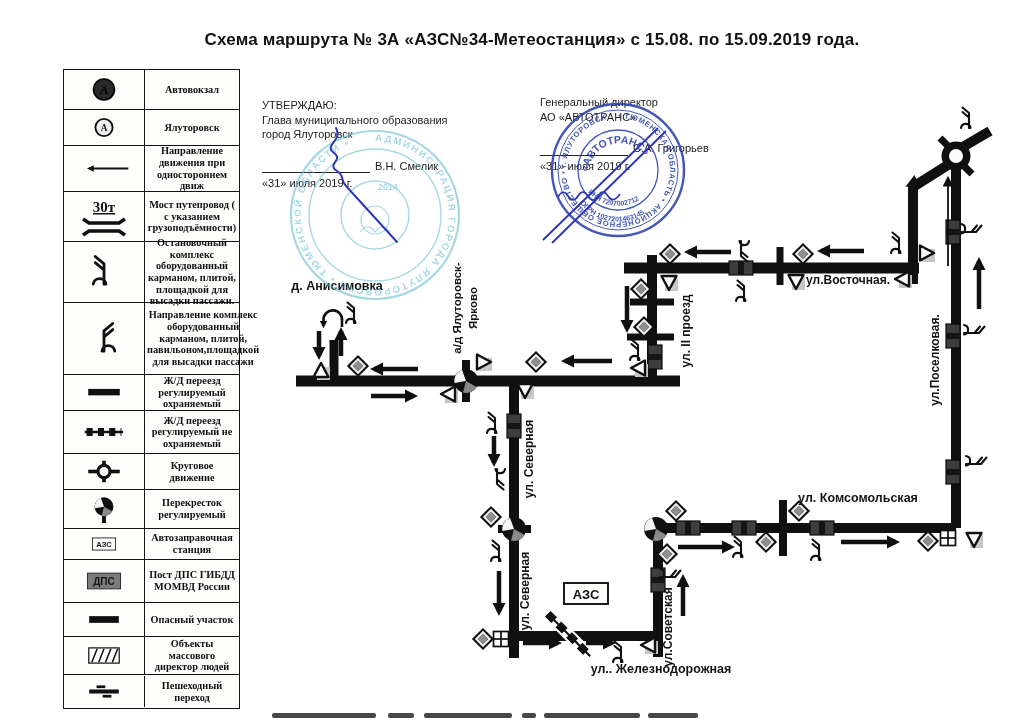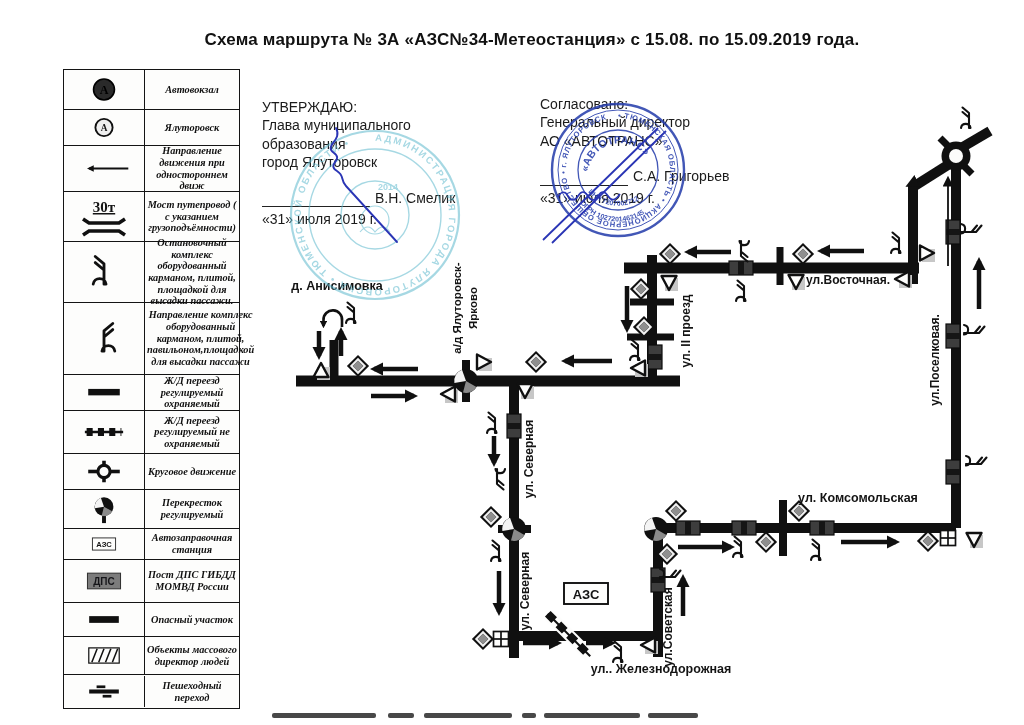--- a/index.html
+++ b/index.html
@@ -1,52 +1,51 @@
 <!DOCTYPE html>
 <html><head>
 <meta charset="utf-8">
 <style>
   html,body{margin:0;padding:0;background:#e8e8e8;}
   .page{position:relative;width:1024px;height:725px;background:#ffffff;overflow:hidden;
         font-family:"Liberation Sans",sans-serif;color:#161616;margin:0 auto;}
   .title{position:absolute;left:70px;right:30px;top:30px;text-align:center;
          font-weight:bold;font-size:17px;letter-spacing:.2px;color:#111;}
-  .approve{position:absolute;font-size:14px;line-height:1.32;color:#1b1b1b;}
+  .approve{position:absolute;font-size:11px;line-height:1.32;color:#1b1b1b;}
   .approve.left{left:262px;top:98px;width:230px;}
   .approve.right{left:540px;top:95px;width:230px;}
   .sig-row{margin-top:17px;white-space:nowrap;}
   .rule{display:inline-block;border-bottom:1.4px solid #222;height:12px;margin-right:5px;vertical-align:bottom;}
   .approve.left .rule{width:108px;}
   .approve.right .rule{width:88px;}
   .date-row{margin-top:3px;}
   #legend{position:absolute;left:63px;top:69px;width:175px;border:1.7px solid #141414;background:#fdfdfc;}
   .lrow{display:flex;border-bottom:1.5px solid #141414;}
   .lrow:last-child{border-bottom:none;}
   .lic{width:80px;border-right:1.5px solid #141414;display:flex;align-items:center;justify-content:center;flex:none;}
   .llab{flex:1;display:flex;align-items:center;justify-content:center;text-align:center;
-        padding:1px 2px;font-family:"Liberation Serif",serif;font-weight:bold;font-size:10.3px;line-height:1.13;color:#101010;font-style:italic;}
+        padding:1px 2px;font-family:"Liberation Serif",serif;font-weight:bold;font-size:10.3px;line-height:1.13;color:#101010;}
   #map{position:absolute;left:0;top:0;pointer-events:none;}
 </style>
 </head>
 <body>
 
 <div class="page">
 
   <div class="title">Схема маршрута  № 3А «АЗС№34-Метеостанция» с 15.08.  по 15.09.2019 года.</div>
 
   <div class="approve left">
     <div>УТВЕРЖДАЮ:</div>
     <div>Глава муниципального образования</div>
     <div>город Ялуторовск</div>
     <div class="sig-row"><span class="rule"></span><span>В.Н. Смелик</span></div>
     <div class="date-row">«31» июля 2019 г.</div>
   </div>
 
   <div class="approve right">
-    <div>Согласовано:</div>
     <div>Генеральный директор</div>
     <div>АО «АВТОТРАНС»</div>
     <div class="sig-row"><span class="rule"></span><span>С.А. Григорьев</span></div>
     <div class="date-row">«31» июля 2019 г.</div>
   </div>
 
   <div id="legend">
       <div class="lrow" style="height: 39px;">
         <div class="lic">
           <svg width="76" height="37" viewBox="-38 -23 76 46">

